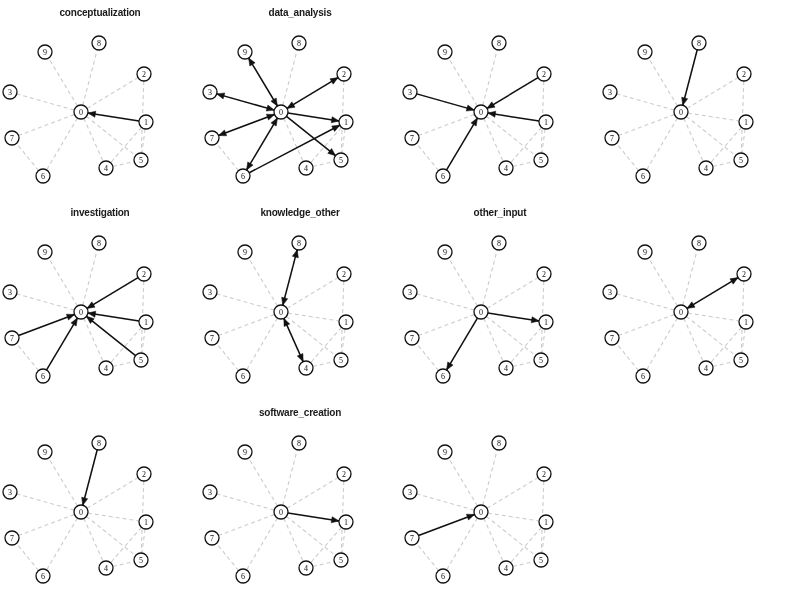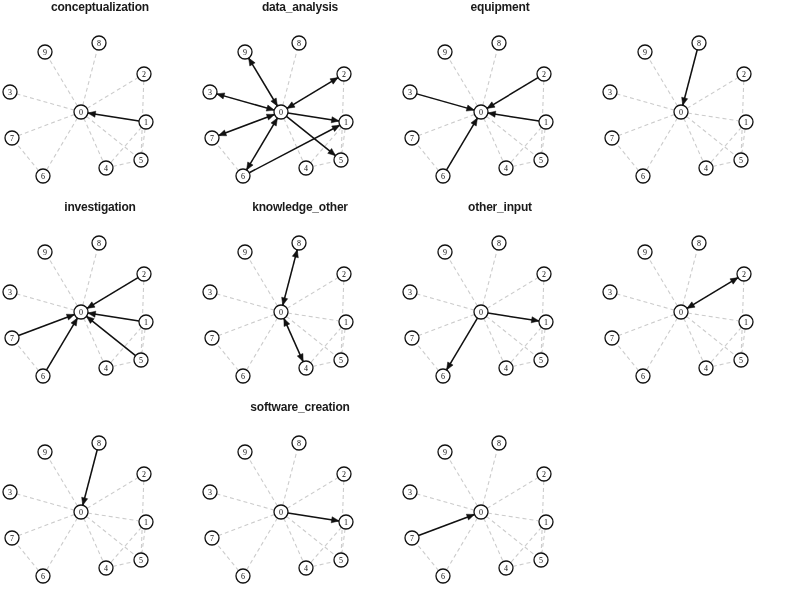--- a/index.html
+++ b/index.html
@@ -21,25 +21,25 @@
     height: 600px;
   }
   .panel {
     position: relative;
     width: 200px;
     height: 200px;
     box-sizing: border-box;
   }
   .panel-title {
     position: absolute;
-    top: 0px;
+    top: 7px;
     left: 0;
     width: 200px;
     text-align: center;
-    font-size: 12px;
+    font-size: 10px;
     font-weight: bold;
     color: #1a1a1a;
     letter-spacing: -0.2px;
     white-space: nowrap;
     font-family: "Liberation Sans", sans-serif;
   }
   .panel-svg {
     position: absolute;
     top: 16px;
     left: 0;
@@ -210,21 +210,20 @@
           <circle cx="99" cy="27" r="7" class="node-circle"></circle>
           <text x="99" y="27.4" class="node-label">8</text>
         </g>
         <g>
           <circle cx="45" cy="36" r="7" class="node-circle"></circle>
           <text x="45" y="36.4" class="node-label">9</text>
         </g>
       </svg>
     </div>
     <div class="panel">
-      <div class="panel-title">equipment</div>
       <svg class="panel-svg" viewBox="0 0 200 184">
         <line x1="87.91860188355432" y1="97.0644002897776" x2="139.08139811644568" y2="104.9355997102224" class="edge-dashed"></line>
         <line x1="86.9940391598523" y1="92.38454780834306" x2="138.00596084014768" y2="61.61545219165695" class="edge-dashed"></line>
         <line x1="74.26221690708526" y1="94.1020329315733" x2="16.737783092914746" y2="77.8979670684267" class="edge-dashed"></line>
         <line x1="83.85355588261723" y1="102.39196517706257" x2="103.14644411738277" y2="145.6080348229374" class="edge-dashed"></line>
         <line x1="86.46608166610122" y1="100.37286533288096" x2="135.53391833389878" y2="139.62713466711904" class="edge-dashed"></line>
         <line x1="77.42622872091195" y1="102.01898320688514" x2="46.57377127908805" y2="153.98101679311486" class="edge-dashed"></line>
         <line x1="74.44960538053056" y1="98.46826463922038" x2="18.55039461946945" y2="119.53173536077962" class="edge-dashed"></line>
         <line x1="82.76695328002901" y1="89.22667909322209" x2="97.23304671997099" y2="33.77332090677791" class="edge-dashed"></line>
         <line x1="77.39852971200732" y1="89.99754952001219" x2="48.60147028799268" y2="42.00245047998781" class="edge-dashed"></line>

